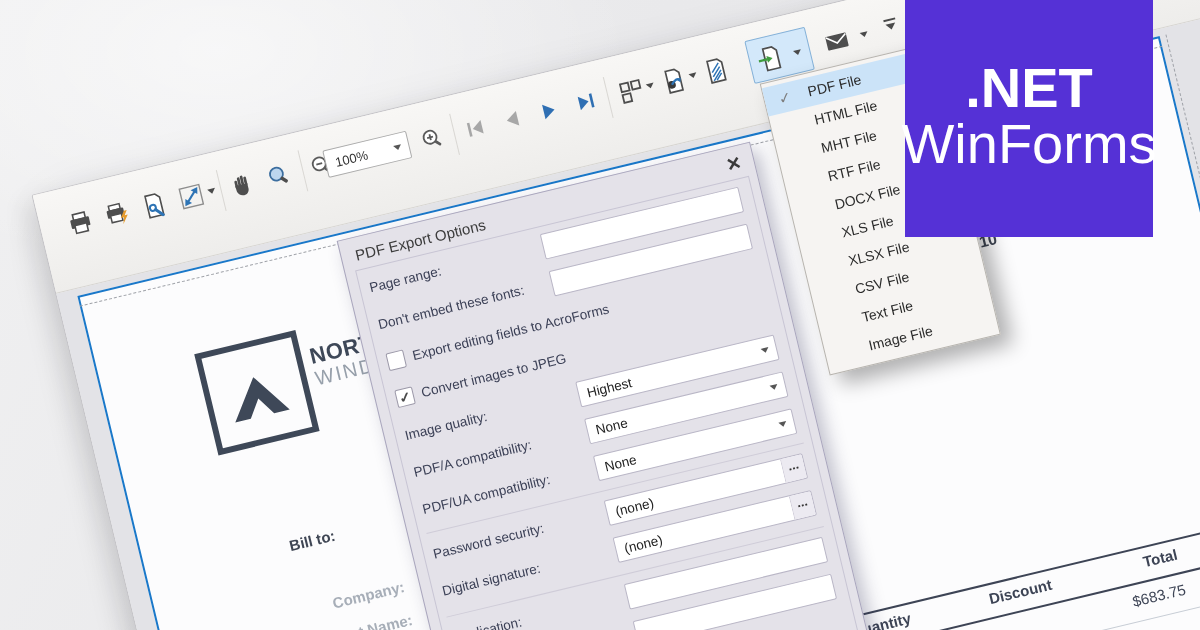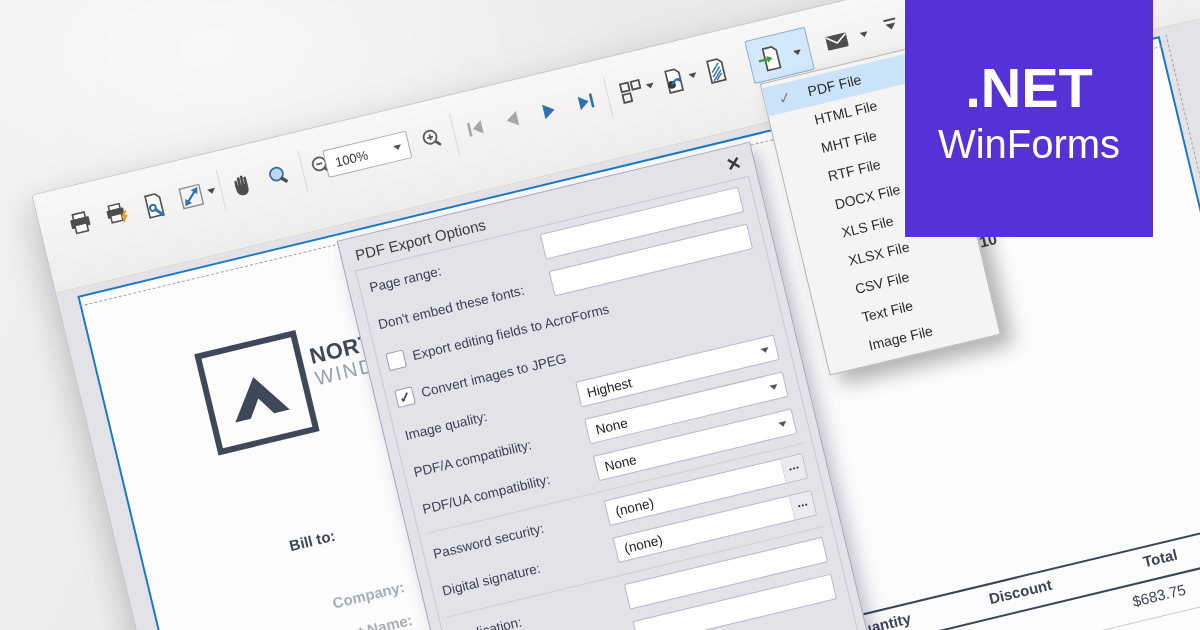--- a/index.html
+++ b/index.html
@@ -101,21 +101,21 @@
   .mitem{ position:relative; height:29px; line-height:29px; padding-left:44px;
     font-size:14px; color:#2b2b2b; white-space:nowrap; }
   .mitem.selected{ background:#cbe3f8; }
   .mitem .mcheck{ position:absolute; left:14px; top:0; color:#7d7d7d; font-size:15px; }
 
   
   .badge{ position:absolute; left:905px; top:0; width:248px; height:237px;
     background:#5531d6; z-index:50; display:flex; flex-direction:column;
     align-items:center; justify-content:center; padding-bottom:10px; }
   .badge .b1{ color:#fff; font-size:56px; font-weight:800; line-height:60px; }
-  .badge .b2{ color:#fff; font-size:40px; font-weight:400; line-height:52px; }
+  .badge .b2{ color:#fff; font-size:56px; font-weight:400; line-height:52px; }
 
   svg{ display:block; }
 </style>
 </head>
 <body>
 
 <div id="canvas">
   <div class="stage">
 
     <div class="app-window">

